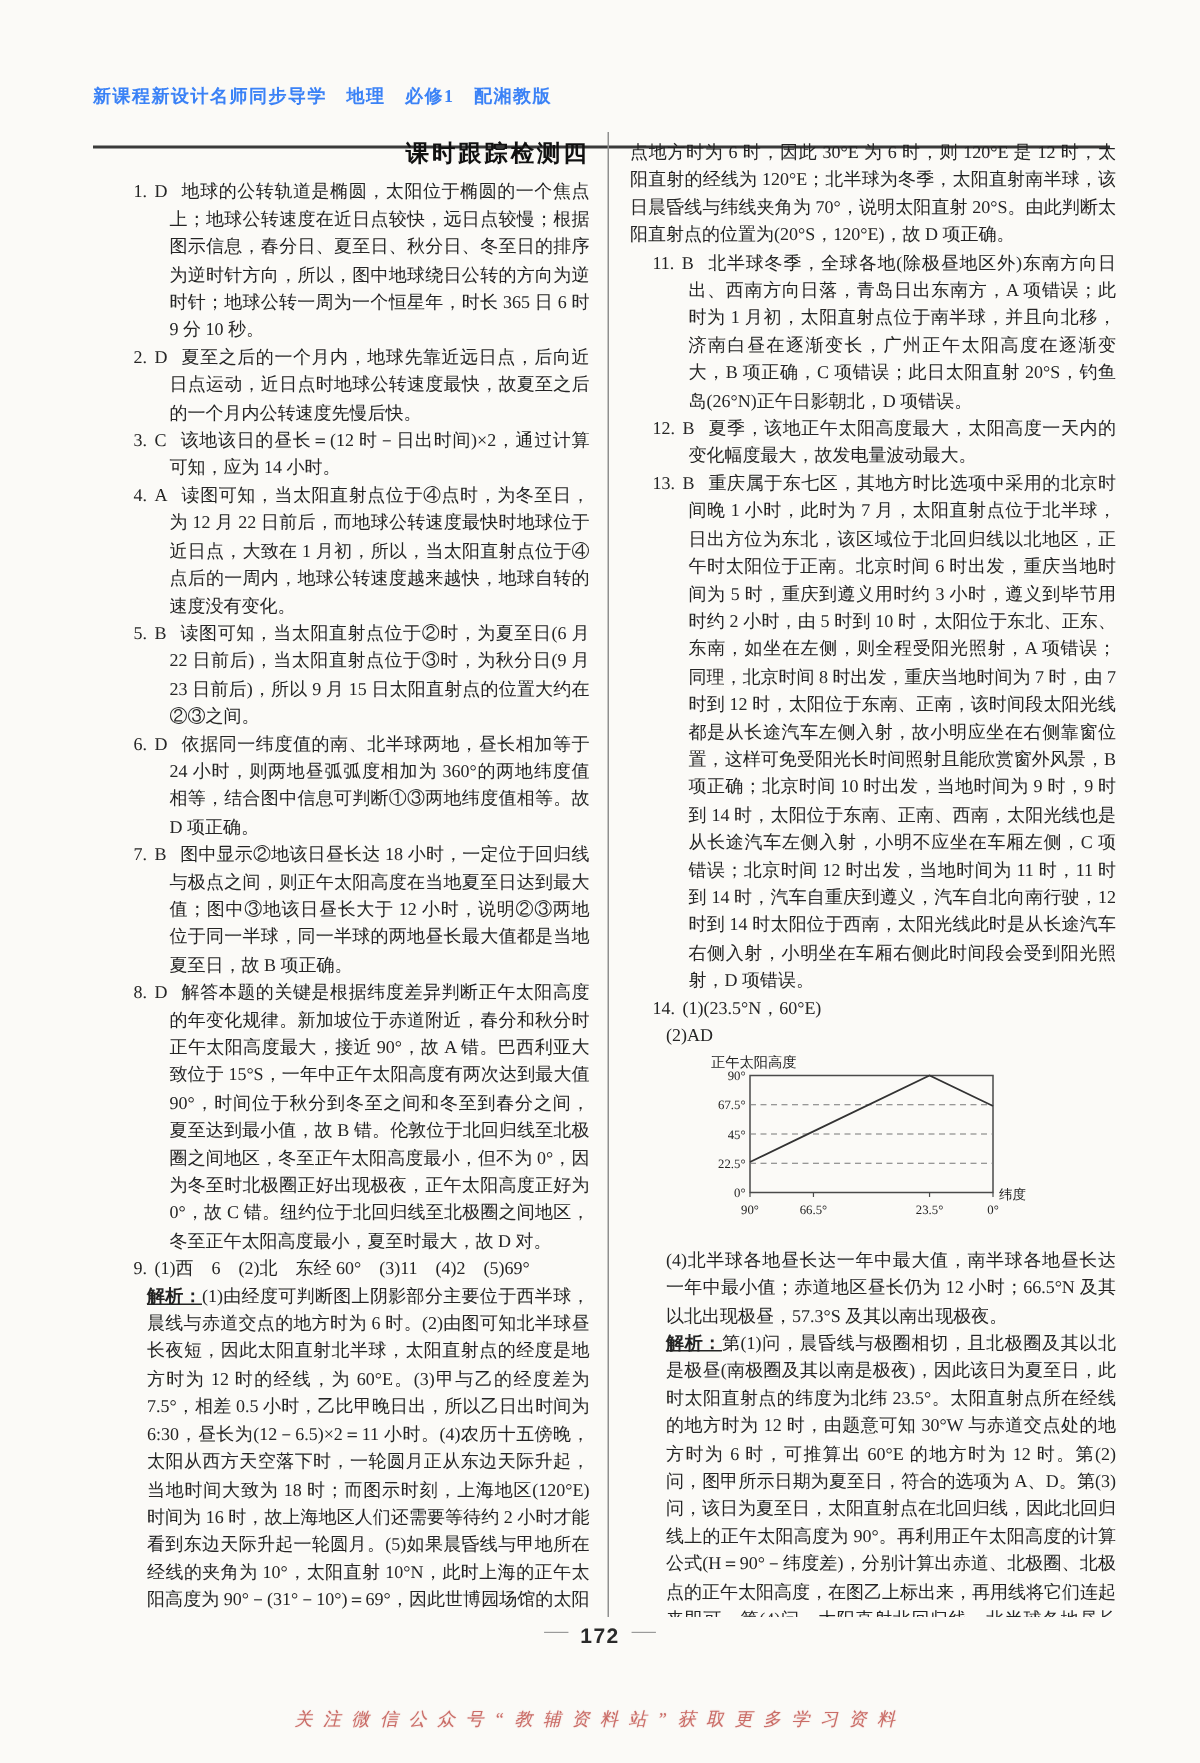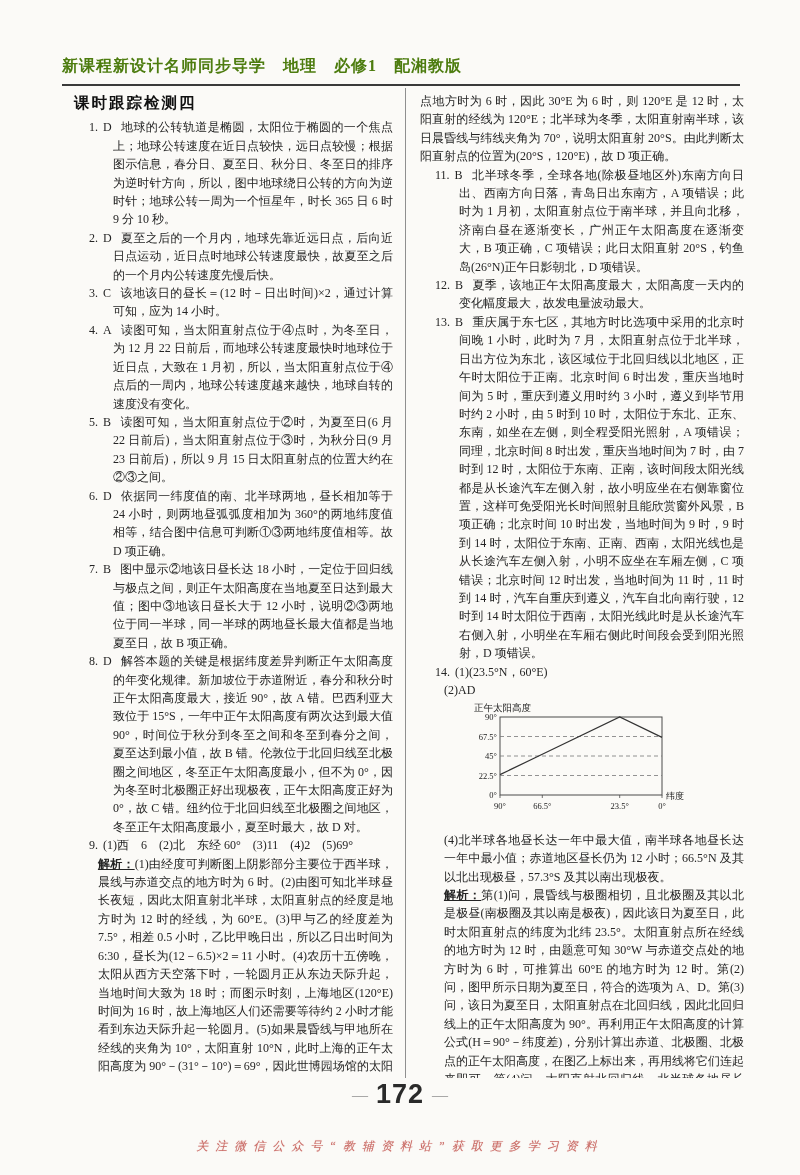--- a/index.html
+++ b/index.html
@@ -7,51 +7,51 @@
     width:800px;height:1175px;
     background:#fbfaf7;
     font-family:"Liberation Serif","DejaVu Serif",serif;
     color:#222;
     position:relative;
     overflow:hidden;
   }
   .page{position:absolute;inset:0;}
   .header{
     position:absolute;left:62px;right:60px;top:56px;
-    font-weight:bold;font-size:16px;letter-spacing:1px;color:#4d7c0f;
-    padding-bottom:7px;border-bottom:2px solid #3a3a3a;
+    font-weight:bold;font-size:12px;letter-spacing:1px;color:#3b82f6;
+    padding-bottom:24px;border-bottom:2px solid #3a3a3a;
   }
   .columns{
     position:absolute;left:66px;right:56px;top:88px;height:990px;
     display:flex;
   }
   .col{width:50%;box-sizing:border-box;overflow:hidden;
     font-size:12px;line-height:18.4px;text-align:justify;color:#242424;}
   .col-left{padding:4px 12px 0 8px;}
   .col-right{border-left:1px solid #8f8f8f;padding:4px 0 0 14px;}
   .sec-title{
-    margin:2px 0 6px 0;text-align:left;
+    margin:2px 0 6px 0;text-align:right;
     font-size:15.5px;font-weight:bold;letter-spacing:2px;color:#111;
   }
   p{margin:0;}
   .item{padding-left:24px;text-indent:-24px;margin-left:15px;}
   .num{margin-right:5px;}
   .ans{margin-right:9px;}
   .sub{margin-left:24px;}
   .jiexi{margin-left:24px;}
   .jiexi b{font-weight:bold;text-decoration:underline;}
   .chart-wrap{margin:2px 0 2px 40px;}
   .footer{
     position:absolute;left:0;right:0;top:1079px;
     text-align:center;
   }
   .footer .dash{color:#9a9a9a;font-size:16px;vertical-align:3px;margin:0 8px;}
   .footer .pageno{
     font-family:"Liberation Sans","DejaVu Sans",sans-serif;
-    font-weight:bold;font-size:27px;color:#2a2a2a;letter-spacing:1px;
+    font-weight:bold;font-size:14px;color:#2a2a2a;letter-spacing:1px;
   }
   .watermark{
     position:absolute;left:0;right:0;top:1138px;
     text-align:center;
     font-style:italic;
     font-size:12px;letter-spacing:7px;
     color:#c2544e;opacity:0.85;
     text-shadow:0 0 1px rgba(194,84,78,.4);
   }
 </style>

